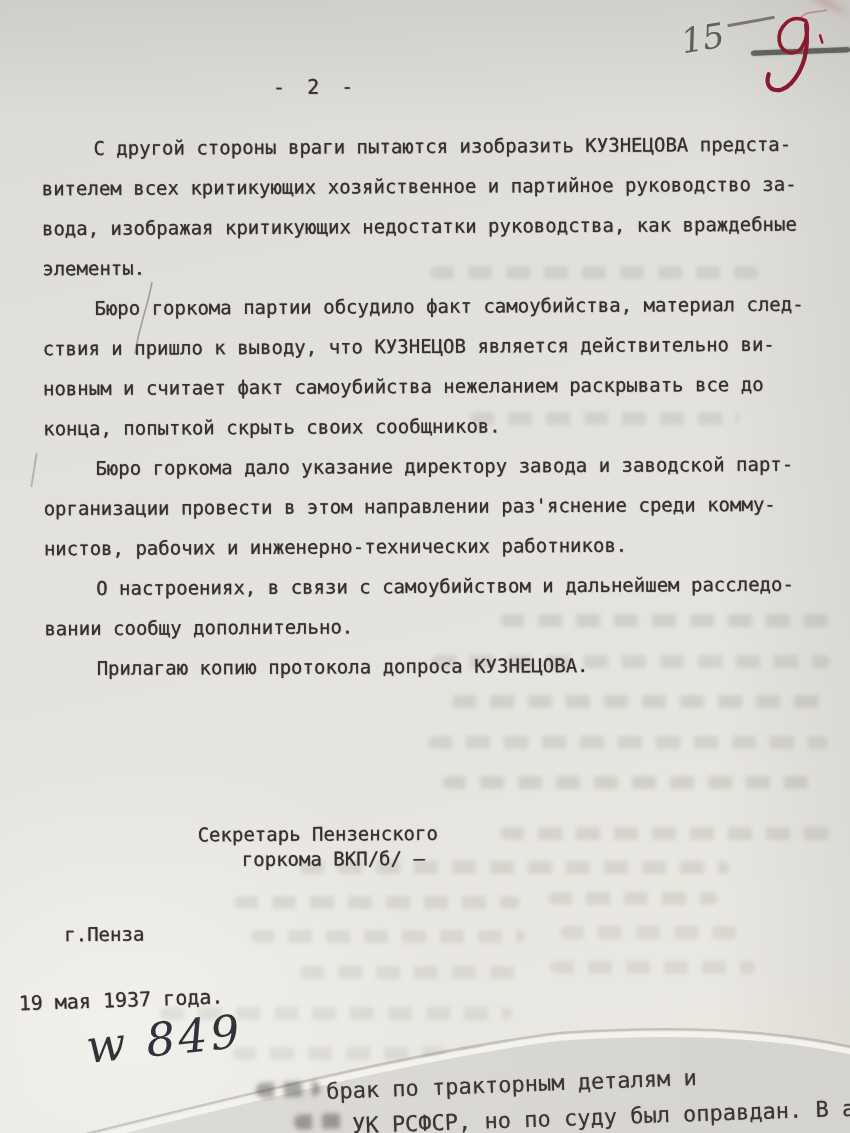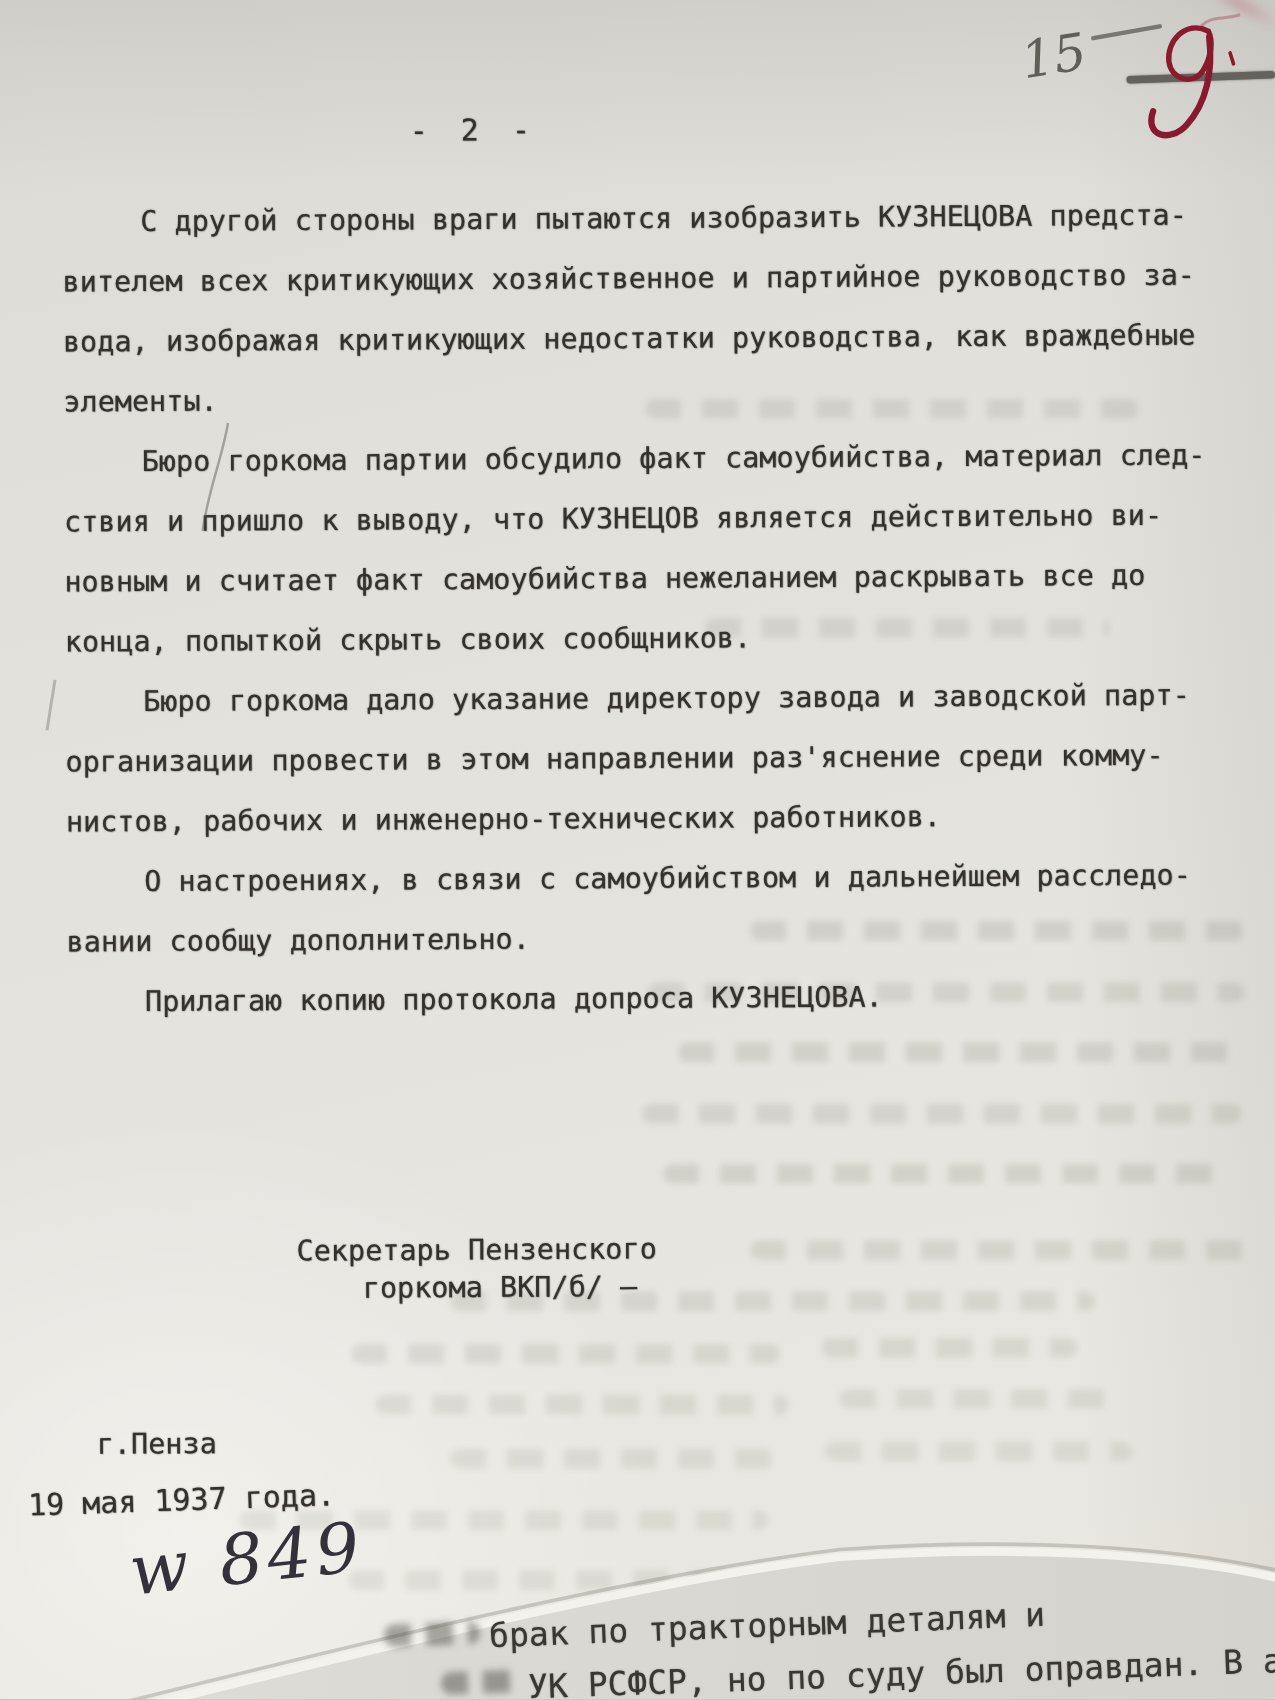--- a/index.html
+++ b/index.html
@@ -12,21 +12,21 @@
   .shade.top{background:linear-gradient(180deg,rgba(118,116,110,.12),rgba(118,116,110,0) 11%);}
   .shade.right{background:linear-gradient(270deg,rgba(118,116,110,.10),rgba(118,116,110,0) 16%);}
   .shade.glow{background:radial-gradient(ellipse 55% 35% at 14% 90%,rgba(255,255,252,.40),rgba(255,255,252,0) 70%);}
   .typed{position:absolute;left:0;top:0;width:100%;height:100%;transform:rotate(-.35deg);color:#34312d;
          text-shadow:0 0 1px rgba(52,48,44,.65),.5px .5px 0 rgba(52,48,44,.22);}
   .pagenum{position:absolute;left:276px;top:74px;font-size:20px;letter-spacing:5px;}
   .bodytext{position:absolute;left:44px;top:126px;width:782px;font-size:19px;line-height:40px;}
   .bodytext p{margin:0;white-space:pre-line;text-indent:52px;}
   .sig1{position:absolute;left:196px;top:822px;font-size:19px;}
   .sig2{position:absolute;left:240px;top:847px;font-size:19px;}
-  .place{position:absolute;left:62px;top:950px;font-size:19px;}
+  .place{position:absolute;left:62px;top:921px;font-size:19px;}
   .date{position:absolute;left:16px;top:986px;font-size:20px;transform:rotate(-1.6deg);}
   .bleed{position:absolute;height:13px;border-radius:7px;filter:blur(2px);pointer-events:none;
          background:repeating-linear-gradient(90deg,rgba(104,108,94,.30) 0 24px,rgba(104,108,94,0) 24px 38px);}
   .hw15{position:absolute;left:681px;top:18px;font-family:"DejaVu Serif","Liberation Serif",serif;
         font-style:italic;font-size:34px;color:#5f5e57;transform:rotate(-9deg);}
   .hw15stroke{position:absolute;left:727px;top:20px;width:48px;height:3px;background:rgba(92,90,84,.75);
         border-radius:2px;transform:rotate(-10deg);}
   .underline9{position:absolute;left:751px;top:49px;width:99px;height:4.5px;background:#63625c;
         border-radius:3px;transform:rotate(-2deg);box-shadow:0 0 1.5px rgba(80,78,72,.8);}
   .redsmudge{position:absolute;left:795px;top:-5px;width:62px;height:15px;transform:rotate(28deg);

